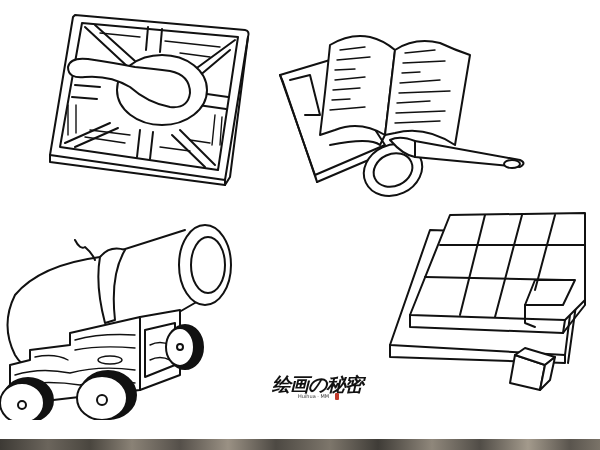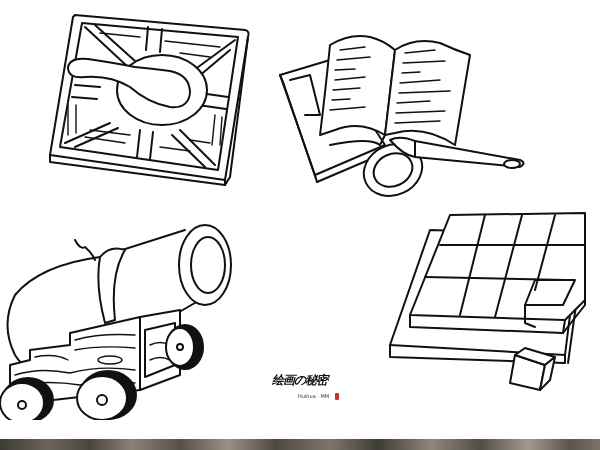--- a/index.html
+++ b/index.html
@@ -13,21 +13,21 @@
   .drawing svg { width: 100%; height: 100%; display: block; }
   .drawing svg * { fill: none; stroke: #111; stroke-width: 2; stroke-linejoin: round; stroke-linecap: round; }
   .drawing svg .fill-white { fill: #fff; }
   .drawing svg .fill-black { fill: #111; }
   .drawing svg .thin { stroke-width: 1.4; }
 
   .logo {
     position: absolute; left: 272px; top: 372px; width: 96px; height: 32px;
   }
   .logo-main {
-    position: absolute; left: 0; top: 0; font-size: 12px; font-weight: bold;
+    position: absolute; left: 0; top: 0; font-size: 19px; font-weight: bold;
     color: #111; letter-spacing: -1px; white-space: nowrap;
     font-family: "DejaVu Serif", serif; font-style: italic;
   }
   .logo-sub {
     position: absolute; left: 26px; top: 21px; font-size: 5px; color: #333; white-space: nowrap;
   }
   .logo-seal {
     position: absolute; left: 63px; top: 21px; width: 4px; height: 7px;
     background: #c0392b; border-radius: 1px;
   }

